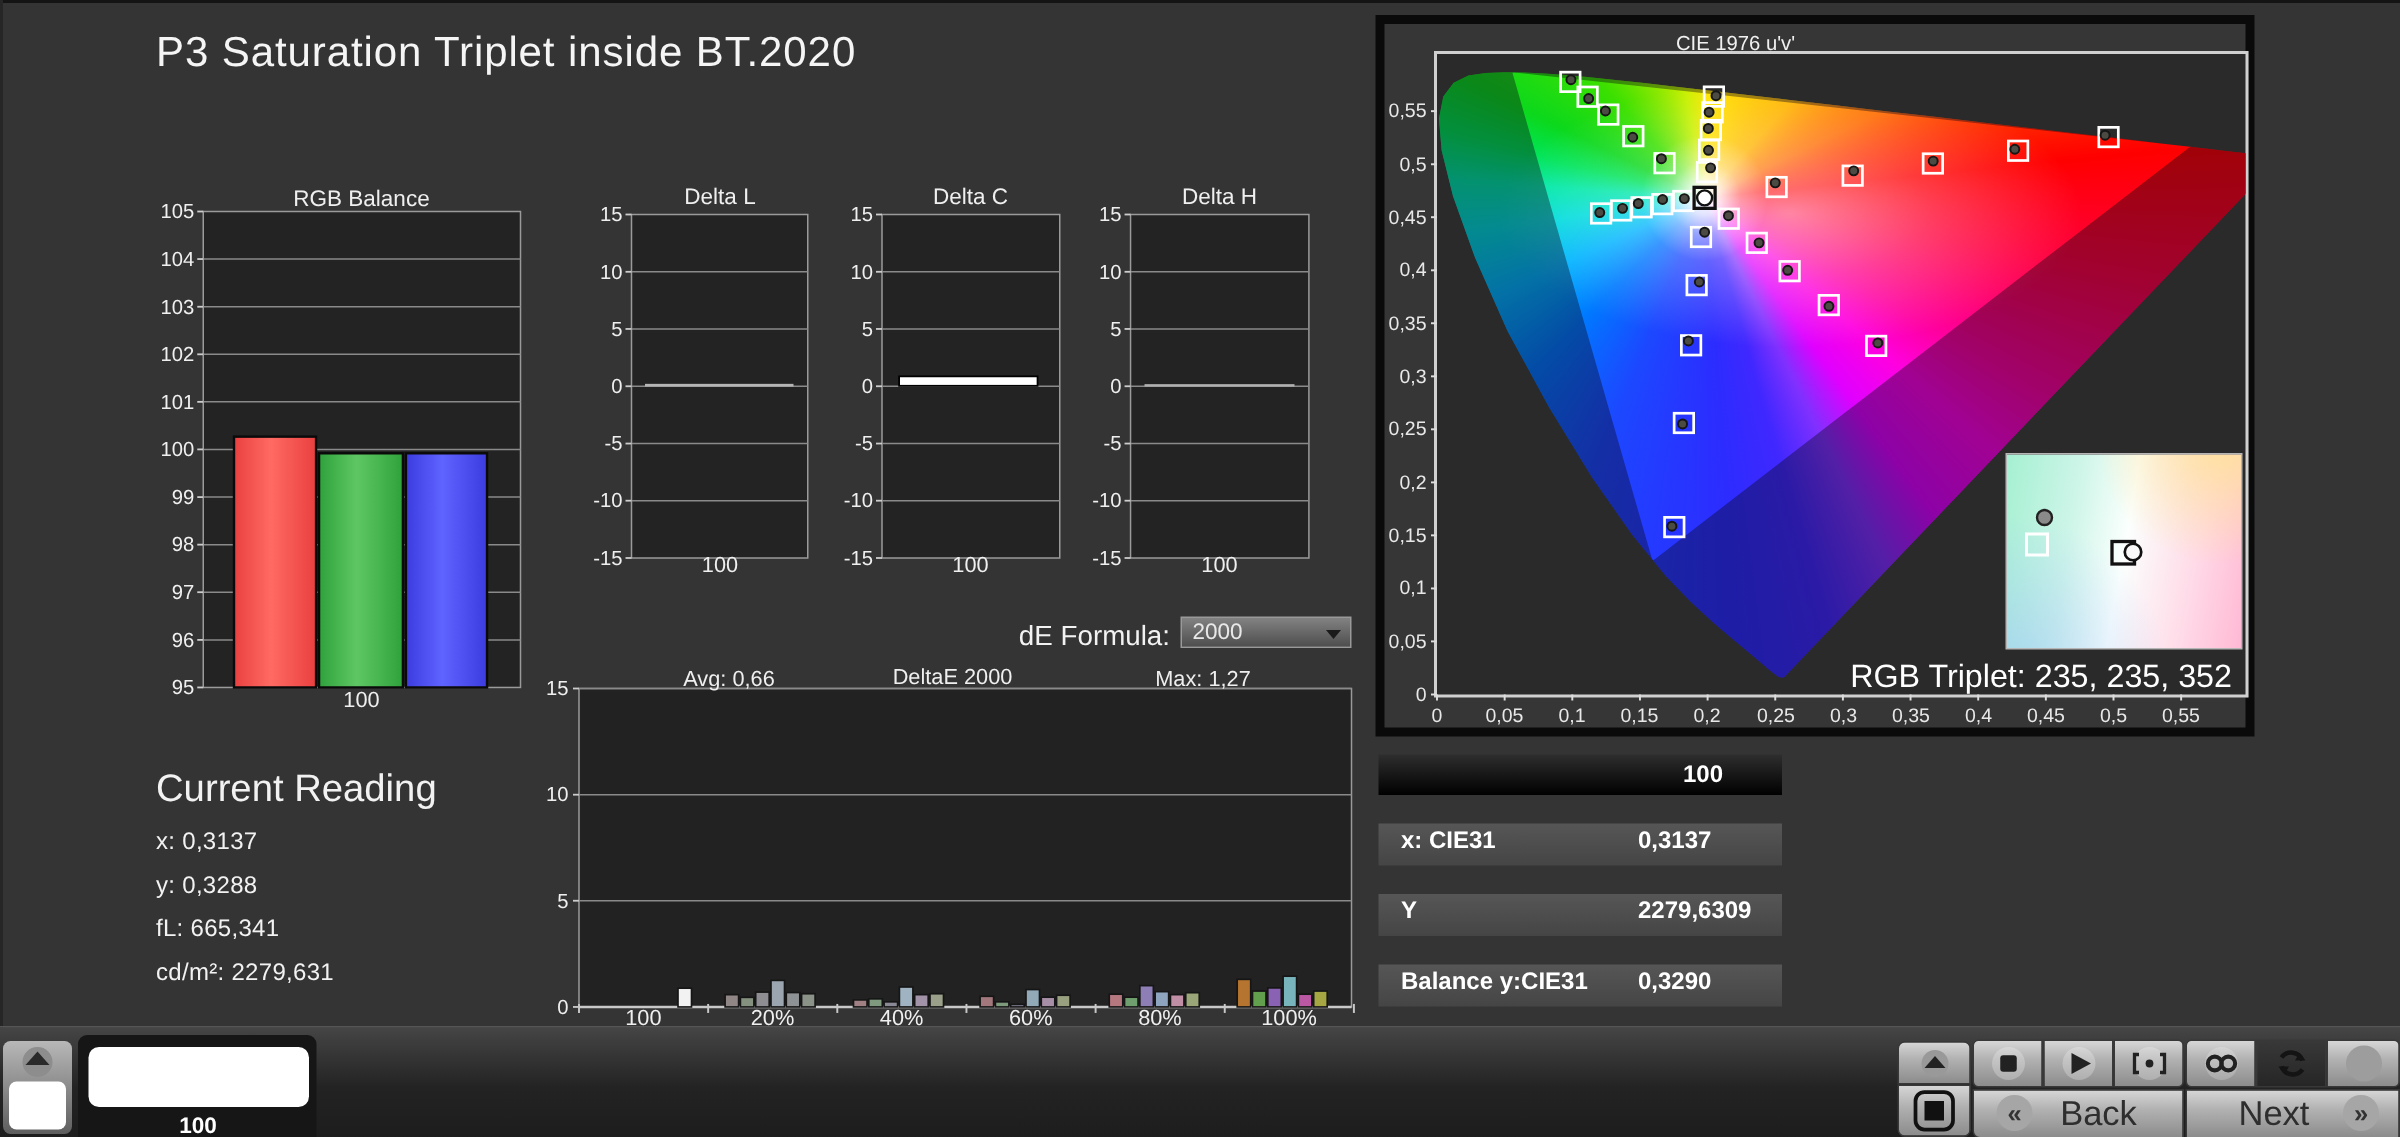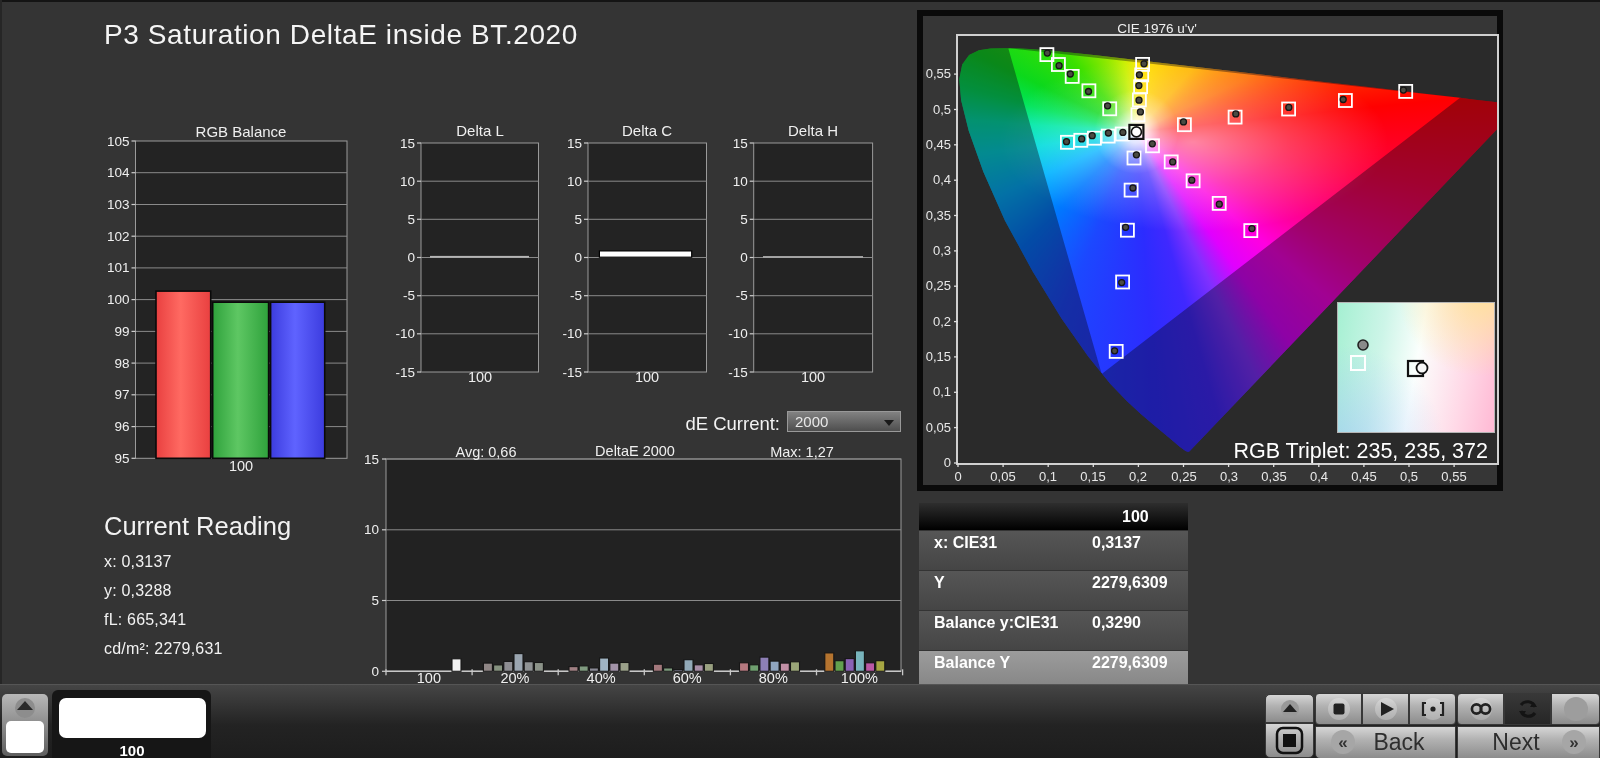--- a/index.html
+++ b/index.html
@@ -27,39 +27,39 @@
  #3ce000 318deg, #8ae800 336deg, #c8f000 350deg, #ffe400 363deg);
  clip-path:path('M231.6 415.3L231.3 415.5L230.6 415.7L229.6 415.7L227.5 415.1L222.0 411.0L211.7 402.2L194.9 388.2L183.4 378.4L169.3 365.4L152.4 347.9L130.0 320.3L103.5 282.5L74.7 235.5L47.0 184.7L25.4 135.9L10.7 94.8L3.1 64.3L1.3 43.0L4.2 28.4L11.1 19.1L20.9 14.3L32.5 12.6L45.2 12.2L58.0 12.3L71.5 13.0L85.9 14.0L101.7 15.5L118.9 17.3L138.1 19.3L159.3 21.8L182.7 24.5L208.5 27.5L236.6 30.8L267.0 34.3L299.0 38.1L332.0 41.9L363.9 45.7L395.0 49.3L423.2 52.6L448.1 55.5L469.3 58.0L487.0 60.1L502.0 61.8L514.9 63.4L525.9 64.7L541.6 66.5L551.0 67.6L559.1 68.5L562.3 68.9Z');}
 #inset{position:absolute;left:379px;top:266px;width:158px;height:131px;border:1px solid #b5b5b5;
  background:radial-gradient(circle at 92% -8%, rgba(255,226,150,0.95), rgba(255,230,170,0) 42%),
  radial-gradient(circle at 0% 115%, rgba(150,190,250,0.55), rgba(150,190,250,0) 50%),
  linear-gradient(100deg,#a5f0d2 0%, #cdf5e8 28%, #fbfffd 50%, #ffd9e7 78%, #ffb9d4 100%);}
 #triplet{position:absolute;left:180px;top:403px;width:350px;font-size:21.5px;color:#fff;text-align:right}
 #tbl{left:919px;top:503px;width:269px;height:172px;color:#fff;font-weight:bold;font-size:16px}
 #tbl .hd{height:27px;background:linear-gradient(#2e2e2e,#000);text-align:left;line-height:27px}
 #tbl .hd span{margin-left:203px}
-#tbl .r{height:39px;line-height:23.2px;margin-top:1px;display:flex}
+#tbl .r{height:28px;line-height:23.2px;margin-top:19px;display:flex}
 #tbl .r .a{width:173px;padding-left:15px}
 #tbl .d{background:linear-gradient(#565656,#454545)}
 #tbl .g{background:linear-gradient(#9c9c9c,#848484)}
 #bar{left:0;top:684px;width:1600px;height:74px;background:linear-gradient(#454545,#232323 55%,#1d1d1d);border-top:1px solid #555}
 #ejbtnL{left:2px;top:9px;width:46px;height:62px;border-radius:5px;background:linear-gradient(#b8b8b8,#5e5e5e);position:absolute}
 #patchL{position:absolute;left:4px;top:27px;width:38px;height:32px;background:#fff;border-radius:5px}
 #pcontain{position:absolute;left:52px;top:5px;width:159px;height:69px;background:#161616;border-radius:6px 6px 0 0}
 #patch{position:absolute;left:7px;top:8px;width:147px;height:40px;background:#fff;border-radius:7px}
 #p100{position:absolute;left:0;top:52px;width:160px;text-align:center;color:#fff;font-weight:bold;font-size:15px;}
 #rcluster{position:absolute;left:1265px;top:0;width:335px;height:74px}
 .sb{position:absolute;background:linear-gradient(#d6d6d6,#b2b2b2 40%,#8c8c8c);border:1px solid #383838}
 .sb.dark{background:linear-gradient(#383838,#262626)}
 .sb svg{display:block}
 </style></head>
 <body>
 <div class="abs" id="topline"></div>
 <div class="abs" style="left:0;top:0;width:2px;height:758px;background:#262626"></div>
-<div class="abs" id="title">P3 Saturation DeltaE inside BT.2020</div>
+<div class="abs" id="title">P3 Saturation Triplet inside BT.2020</div>
 
 <svg class="abs" style="left:0;top:0" width="1600" height="758" font-family="Liberation Sans, sans-serif">
 <rect x="135.5" y="141" width="211.5" height="317.3" fill="#232323" stroke="#9a9a9a" stroke-width="1"></rect>
 <line x1="131.5" y1="458.3" x2="135.5" y2="458.3" stroke="#ccc" stroke-width="1.2"></line>
 <text x="129.5" y="462.8" text-anchor="end" font-size="13.5" fill="#efefef">95</text>
 <line x1="135.5" y1="426.6" x2="347" y2="426.6" stroke="#8a8a8a" stroke-width="1"></line>
 <line x1="131.5" y1="426.6" x2="135.5" y2="426.6" stroke="#ccc" stroke-width="1.2"></line>
 <text x="129.5" y="431.1" text-anchor="end" font-size="13.5" fill="#efefef">96</text>
 <line x1="135.5" y1="394.8" x2="347" y2="394.8" stroke="#8a8a8a" stroke-width="1"></line>
 <line x1="131.5" y1="394.8" x2="135.5" y2="394.8" stroke="#ccc" stroke-width="1.2"></line>
@@ -239,21 +239,21 @@
 </svg>
 
 <div class="abs" id="curread">
  <div class="h">Current Reading</div>
  <div class="l">x: 0,3137</div>
  <div class="l">y: 0,3288</div>
  <div class="l">fL: 665,341</div>
  <div class="l">cd/m²: 2279,631</div>
 </div>
 
-<div class="abs" id="deflbl">dE Current:</div>
+<div class="abs" id="deflbl">dE Formula:</div>
 <div class="abs" id="decombo">2000<span class="arr"></span></div>
 
 <div class="abs" id="panel"></div>
 <div class="abs" id="cietitle">CIE 1976 u'v'</div>
 <div class="abs" id="plotbox">
   <div id="locus"></div>
   <svg style="position:absolute;left:0;top:0" width="541" height="427" font-family="Liberation Sans, sans-serif">
     <path d="M231.6 415.3L231.3 415.5L230.6 415.7L229.6 415.7L227.5 415.1L222.0 411.0L211.7 402.2L194.9 388.2L183.4 378.4L169.3 365.4L152.4 347.9L130.0 320.3L103.5 282.5L74.7 235.5L47.0 184.7L25.4 135.9L10.7 94.8L3.1 64.3L1.3 43.0L4.2 28.4L11.1 19.1L20.9 14.3L32.5 12.6L45.2 12.2L58.0 12.3L71.5 13.0L85.9 14.0L101.7 15.5L118.9 17.3L138.1 19.3L159.3 21.8L182.7 24.5L208.5 27.5L236.6 30.8L267.0 34.3L299.0 38.1L332.0 41.9L363.9 45.7L395.0 49.3L423.2 52.6L448.1 55.5L469.3 58.0L487.0 60.1L502.0 61.8L514.9 63.4L525.9 64.7L541.6 66.5L551.0 67.6L559.1 68.5L562.3 68.9Z M502.1 61.8L50.2 12.1L143.7 338.0Z" fill-rule="evenodd" fill="rgba(8,6,20,0.38)"></path>
     <rect x="219.9" y="82.2" width="13" height="13" fill="none" stroke="#fff" stroke-width="1.8"></rect>
 <rect x="270.6" y="74.6" width="13" height="13" fill="none" stroke="#fff" stroke-width="1.8"></rect>
@@ -312,21 +312,21 @@
 <circle cx="261.3" cy="168.2" r="3.0" fill="#4b4b43" stroke="#161616" stroke-width="1.3"></circle>
 <circle cx="293.9" cy="192.6" r="3.0" fill="#4b4b43" stroke="#161616" stroke-width="1.3"></circle>
 <circle cx="182.4" cy="75.9" r="3.0" fill="#4b4b43" stroke="#161616" stroke-width="1.3"></circle>
 <circle cx="181.0" cy="64.2" r="3.0" fill="#4b4b43" stroke="#161616" stroke-width="1.3"></circle>
 <circle cx="180.9" cy="49.6" r="3.0" fill="#4b4b43" stroke="#161616" stroke-width="1.3"></circle>
 <circle cx="181.4" cy="38.8" r="3.0" fill="#4b4b43" stroke="#161616" stroke-width="1.3"></circle>
 <circle cx="186.0" cy="27.8" r="3.0" fill="#4b4b43" stroke="#161616" stroke-width="1.3"></circle>
 <circle cx="178.4" cy="95.9" r="5.0" fill="#fff" stroke="#111" stroke-width="1.6"></circle>
   </svg>
   <div id="inset"></div>
-  <div id="triplet">RGB Triplet: 235, 235, 372</div>
+  <div id="triplet">RGB Triplet: 235, 235, 352</div>
   <svg style="position:absolute;left:379px;top:266px" width="160" height="133">
     <rect x="14" y="54" width="14" height="14" fill="none" stroke="#fff" stroke-width="2"></rect>
     <circle cx="26" cy="43" r="5" fill="#8a8a8a" stroke="#222" stroke-width="1.6"></circle>
     <rect x="71" y="59" width="15" height="15" fill="none" stroke="#111" stroke-width="2.2"></rect>
     <circle cx="85" cy="66" r="5.5" fill="#f8f8f8" stroke="#111" stroke-width="1.8"></circle>
   </svg>
 </div>
 <svg class="abs" style="left:0;top:0;pointer-events:none" width="1600" height="758" font-family="Liberation Sans, sans-serif">
 <text x="958" y="481" text-anchor="middle" font-size="13" fill="#e8e8e8">0</text>
 <line x1="958.0" y1="463" x2="958.0" y2="467" stroke="#ddd" stroke-width="1.3"></line>

